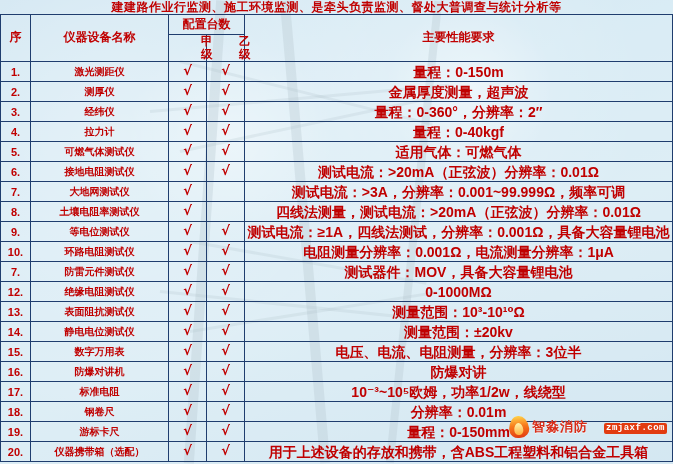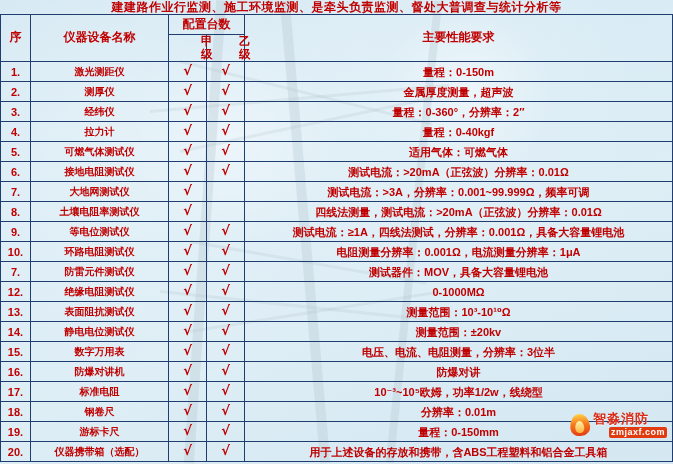--- a/index.html
+++ b/index.html
@@ -77,21 +77,21 @@
   .c-a{width:38px;}
   .c-b{width:38px;}
   .c-req{width:auto;}
   .mark{
     color:#c00000;
     font-size:13px;
     font-weight:bold;
     font-family:"DejaVu Sans",sans-serif;
   }
   td.name{font-size:10px;}
-  td.req{font-size:11px;}
+  td.req{font-size:14px;}
   tr{height:20px;}
   .hdr-row1 th{height:15px;}
   .hdr-row2 th{height:13px;font-size:11.5px;padding-left:32px;}
 
   
   .watermark{
     position:absolute;
     right:6px;bottom:26px;
     display:flex;align-items:center;gap:3px;
     pointer-events:none;
@@ -102,21 +102,21 @@
     border-radius:50% 50% 45% 45%/60% 60% 40% 40%;
     transform:rotate(-6deg);
     position:relative;
   }
   .wm-flame:after{
     content:"";
     position:absolute;left:5px;top:7px;width:9px;height:12px;
     background:linear-gradient(180deg,#fff3b0,#ffb03a);
     border-radius:50% 50% 45% 45%/60% 60% 40% 40%;
   }
-  .wm-text{display:flex;flex-direction:column;line-height:1;}
+  .wm-text{display:flex;flex-direction:row;line-height:1;font-family:Liberation Mono, monospace;}
   .wm-cn{
     font-size:13px;font-weight:bold;color:#d92b16;
     letter-spacing:1px;
     text-shadow:0 1px 0 rgba(255,255,255,.7);
   }
   .wm-en{
     font-size:9px;font-weight:bold;color:#ffffff;
     background:#e23b10;
     padding:1px 2px;
     border-radius:2px;

